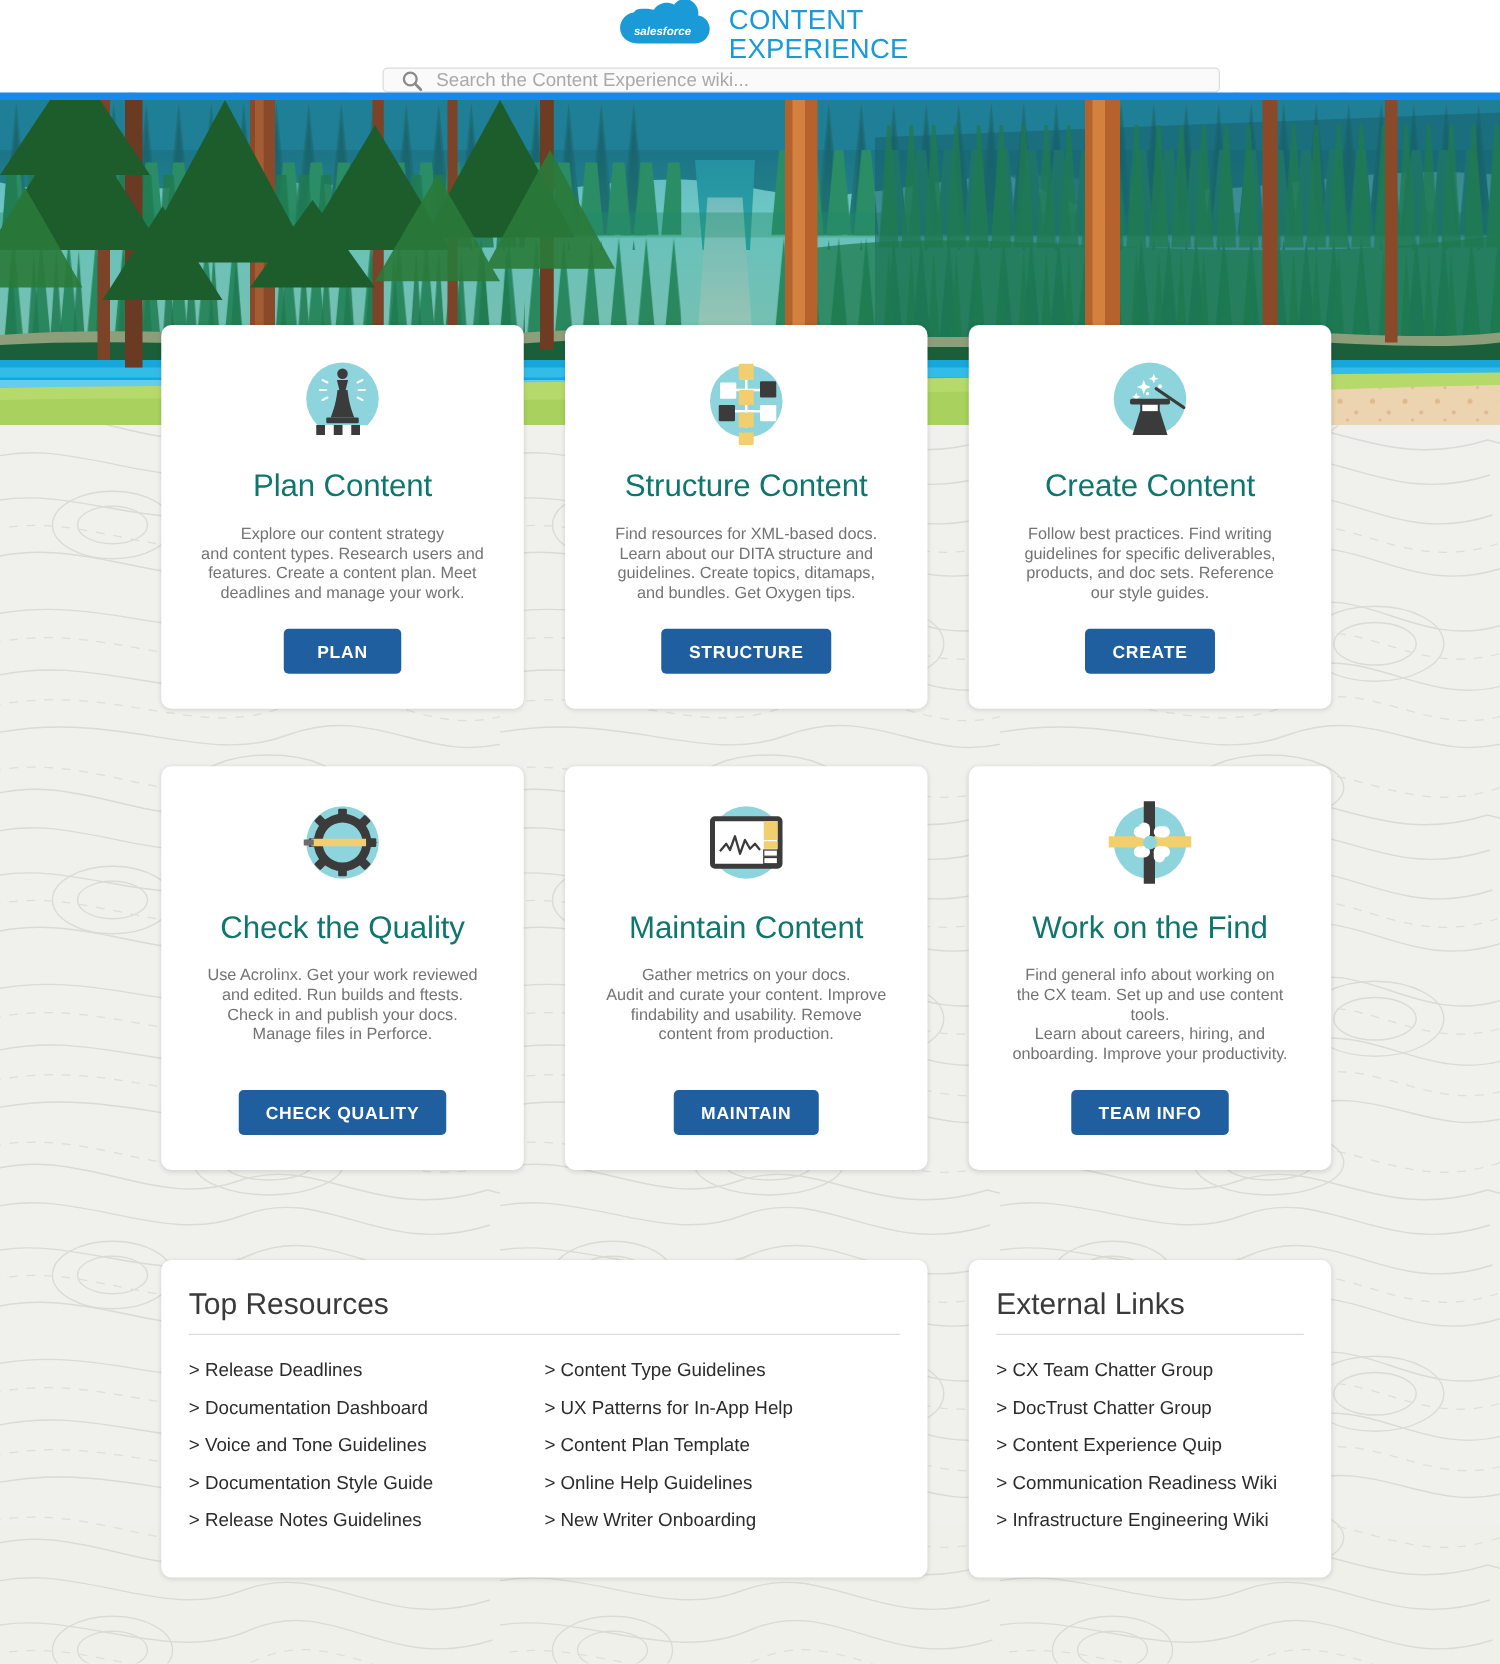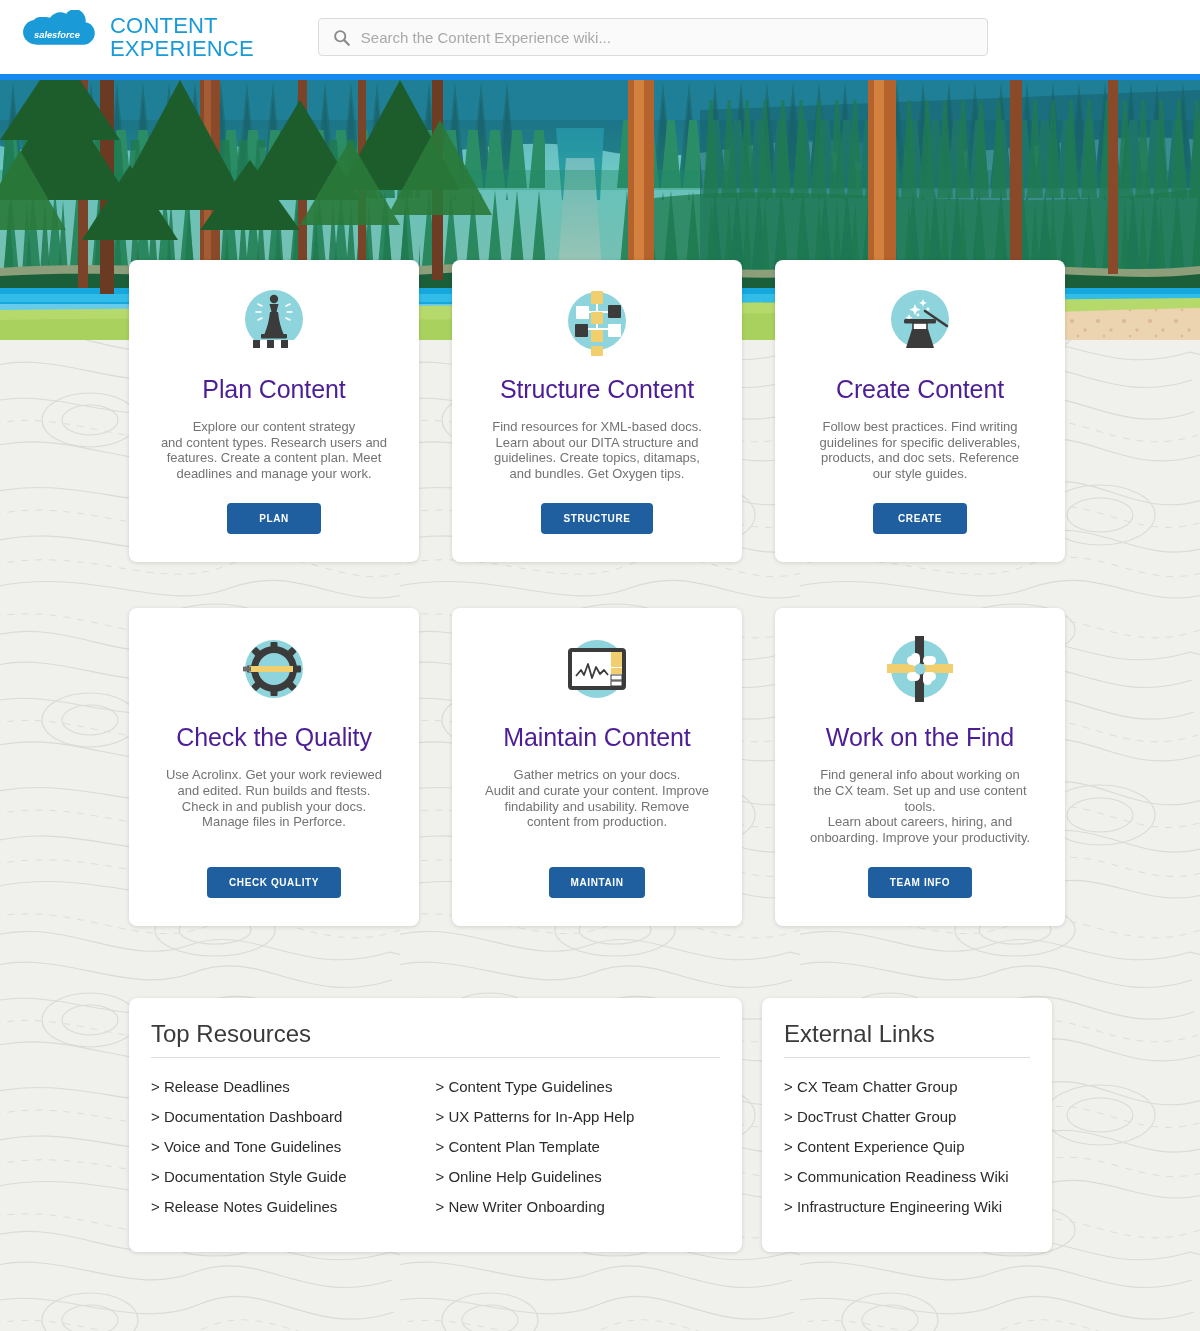--- a/index.html
+++ b/index.html
@@ -23,20 +23,21 @@
 
   
   .header {
     position: relative;
     z-index: 5;
     height: 74px;
     background: #ffffff;
     display: flex;
     align-items: center;
     padding-left: 18px;
+    flex-direction: column;
   }
   .brand { display: flex; align-items: center; gap: 14px; }
   .sf-cloud { width: 78px; height: 54px; flex: none; }
   .brand-text {
     color: #1a9bd7;
     font-size: 22px;
     line-height: 1.05;
     letter-spacing: .2px;
     font-weight: 400;
     white-space: pre-line;
@@ -101,21 +102,21 @@
     box-shadow: 0 1px 4px rgba(0,0,0,.13);
     padding: 26px 20px 28px;
     display: flex;
     flex-direction: column;
     align-items: center;
     min-height: 283px;
   }
   .card-icon { width: 70px; height: 70px; margin-bottom: 19px; }
   .card-title {
     font-size: 25px;
-    color: #4c1d95;
+    color: #0f766e;
     font-weight: 400;
     margin-bottom: 15px;
     text-align: center;
     letter-spacing: -.1px;
   }
   .card-desc {
     font-size: 13px;
     line-height: 15.6px;
     color: #737373;
     text-align: center;
@@ -123,36 +124,36 @@
     padding: 0 4px;
     white-space: pre-line;
   }
   .card-btn {
     margin-top: 22px;
     background: #1f5fa0;
     color: #fff;
     border: 0;
     border-radius: 4px;
     font-family: "Liberation Sans", sans-serif;
-    font-size: 10px;
+    font-size: 14px;
     font-weight: bold;
     letter-spacing: .6px;
     padding: 10px 22px;
     cursor: pointer;
     min-width: 94px;
   }
 
   .row2 { margin-top: 46px; }
 
   
   .panels {
     margin-top: 72px;
     display: grid;
     grid-template-columns: 613px 290px;
-    gap: 20px;
+    gap: 33px;
   }
   .panel {
     background: #fff;
     border-radius: 8px;
     box-shadow: 0 1px 4px rgba(0,0,0,.13);
     padding: 22px 22px 30px;
   }
   .panel-title {
     font-size: 24px;
     color: #3a3a3a;

